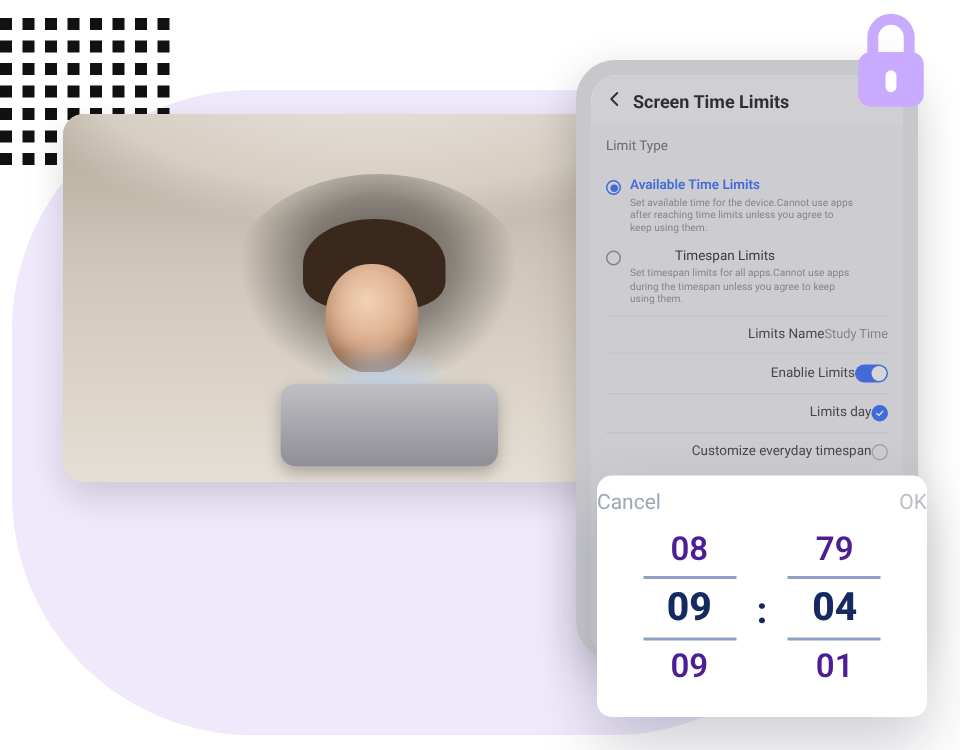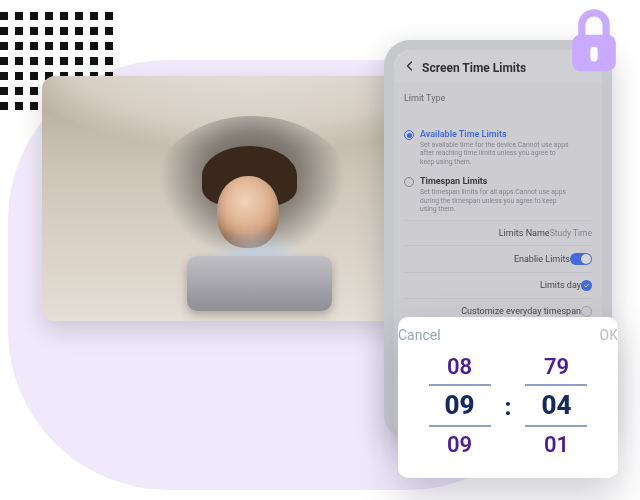--- a/index.html
+++ b/index.html
@@ -123,37 +123,37 @@
     z-index:2; pointer-events:none;
   }
   .ph-header {
     display:flex; align-items:center; gap:6px;
     padding:10px 10px 8px; background:#f6f6f8;
   }
   .ph-back { font-size:15px; line-height:1; color:#111; }
   .ph-title { font-size:12px; font-weight:700; color:#111; }
 
   .ph-body { padding:4px 10px 10px; font-size:8.5px; color:#555; }
-  .section-label { font-size:9px; color:#666; margin:6px 0 22px; }
+  .section-label { font-size:9px; color:#666; margin:6px 0 12px; }
   .opt {
     display:flex; align-items:flex-start; gap:6px; padding:4px 0 6px;
     border-bottom:0;
   }
   .opt .radio {
     width:10px; height:10px; border-radius:50%;
     border:1.5px solid #2b66ff; flex:0 0 auto; margin-top:1px;
     display:flex; align-items:center; justify-content:center;
   }
   .opt .radio.checked::after{
     content:""; width:5px; height:5px; border-radius:50%; background:#2b66ff;
   }
   .opt .radio.open { border-color:#8a8a92; }
   .opt .optcol { display:flex; flex-direction:column; }
   .opt .optlabel { font-size:9px; color:#2b66ff; font-weight:600; }
-  .opt.unselected .optlabel { color:#222; font-weight:700;}
+  .opt.unselected .optlabel { color:#222; font-weight:400;margin-left:30px;}
   .opt .optdesc { font-size:6.8px; color:#8a8a92; line-height:1.25; margin-top:2px; max-width:150px;}
 
   .row {
     display:flex; align-items:center; justify-content:flex-end;
     padding:7px 0; border-top:1px solid rgba(0,0,0,.05);
     font-size:9px; color:#333;
   }
   .row .val { color:#8a8a92; font-size:8.5px; }
 
   .switch {

